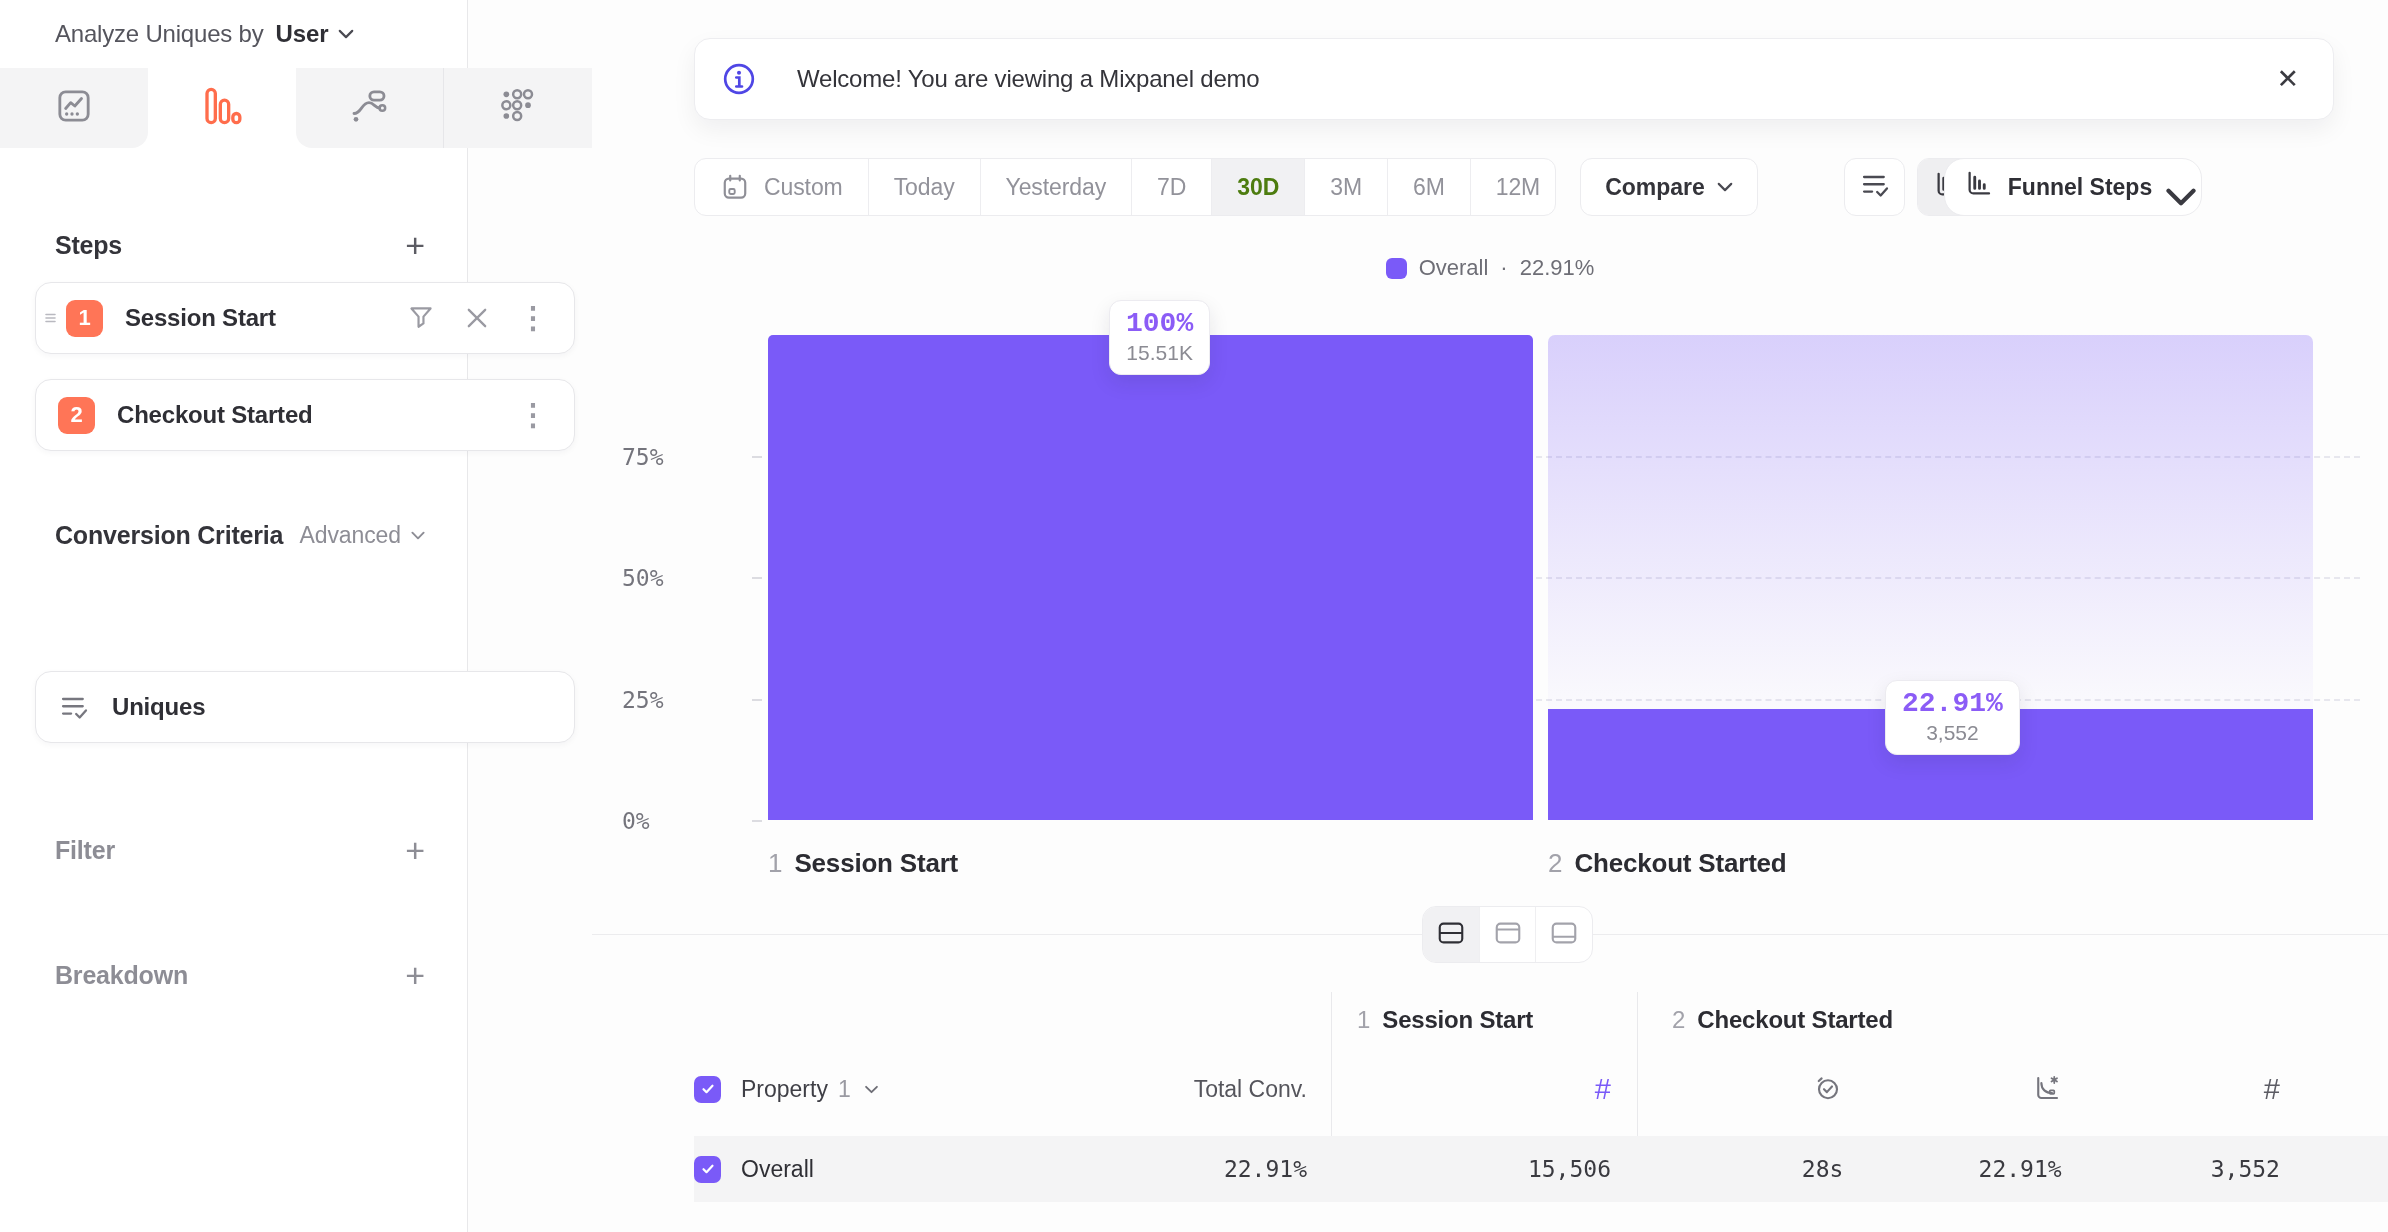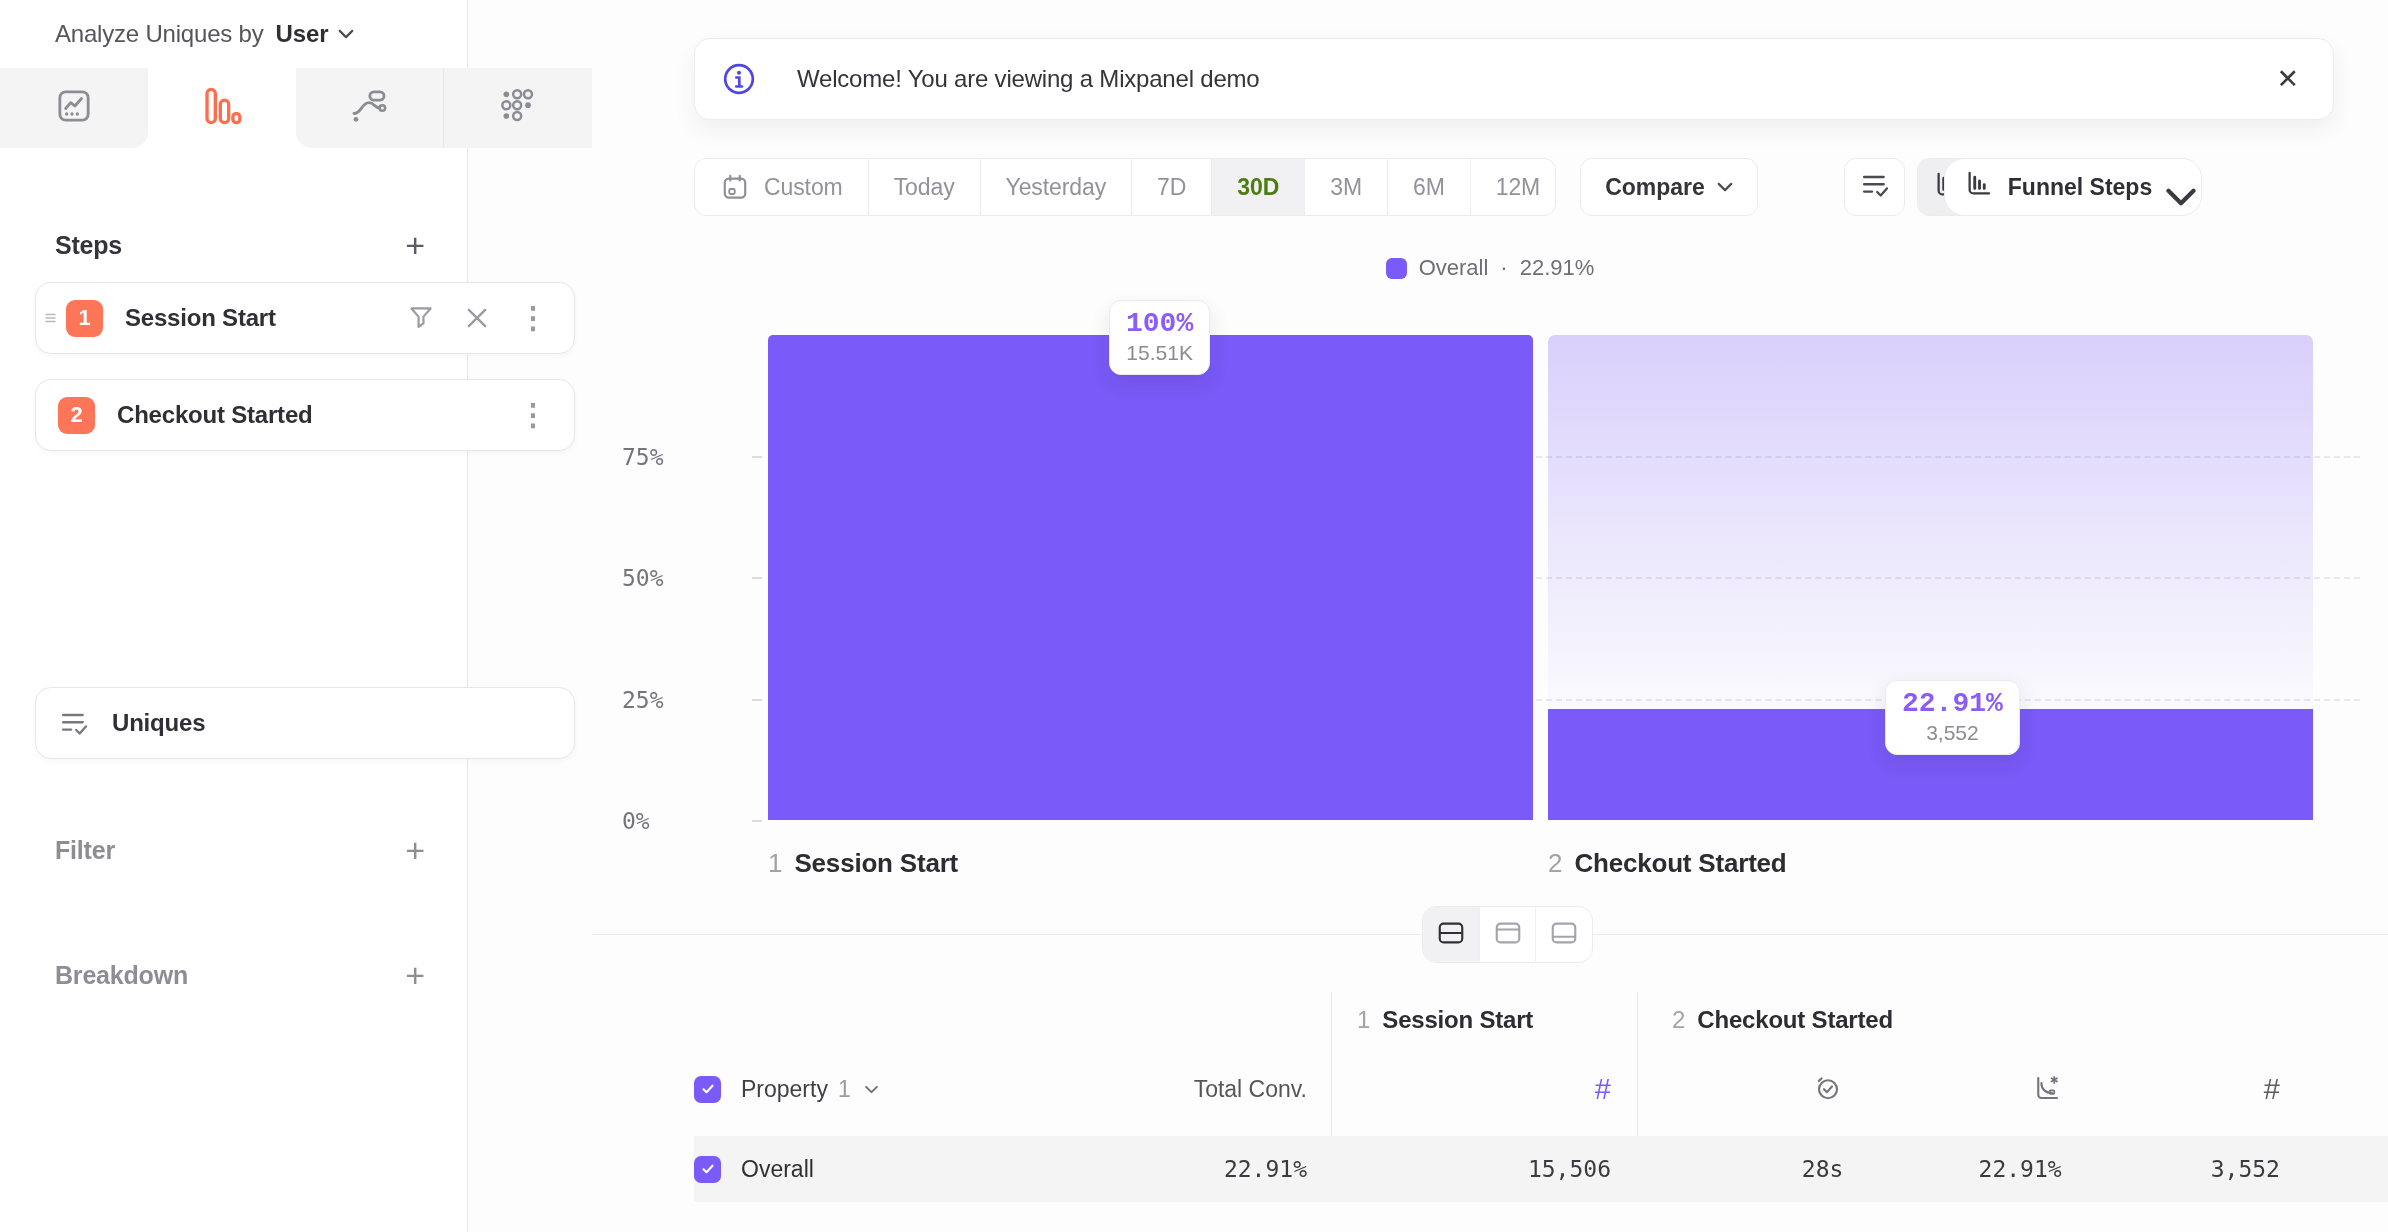--- a/index.html
+++ b/index.html
@@ -299,23 +299,34 @@
       <span class="kebab">⋮</span>
     </div>
 
     <div class="side-card" style="top:379px;">
       <span class="step-badge">2</span>
       <span class="step-label">Checkout Started</span>
       <span class="card-spacer"></span>
       <span class="kebab">⋮</span>
     </div>
 
-
-
-    <div class="side-card" style="top:687px;">
+    <div class="side-section-head" style="top:518px;">
+      <span class="side-title">Conversion Criteria</span>
+      <span class="adv">
+        <span>Advanced</span>
+        <span class="chev">
+          <svg viewBox="0 0 12 8" fill="none">
+              <path d="M1 1.5 6 6.5 11 1.5" stroke="currentColor" stroke-width="1.7" stroke-linecap="round" stroke-linejoin="round"></path>
+            </svg>
+        </span>
+      </span>
+    </div>
+
+
+    <div class="side-card" style="top:671px;">
       <span class="cc-icon">
         <svg viewBox="0 0 22 22" fill="none">
             <path d="M3.5 5.5H17M3.5 10.5H17M3.5 15.5H9" stroke="currentColor" stroke-width="1.6" stroke-linecap="round"></path>
             <path d="M12.5 15.8l2.4 2.4 4.3-4.8" stroke="currentColor" stroke-width="1.6" stroke-linecap="round" stroke-linejoin="round"></path>
           </svg>
       </span>
       <span class="cc-label">Uniques</span>
     </div>
 
     <div class="side-section-head" style="top:833px;">

